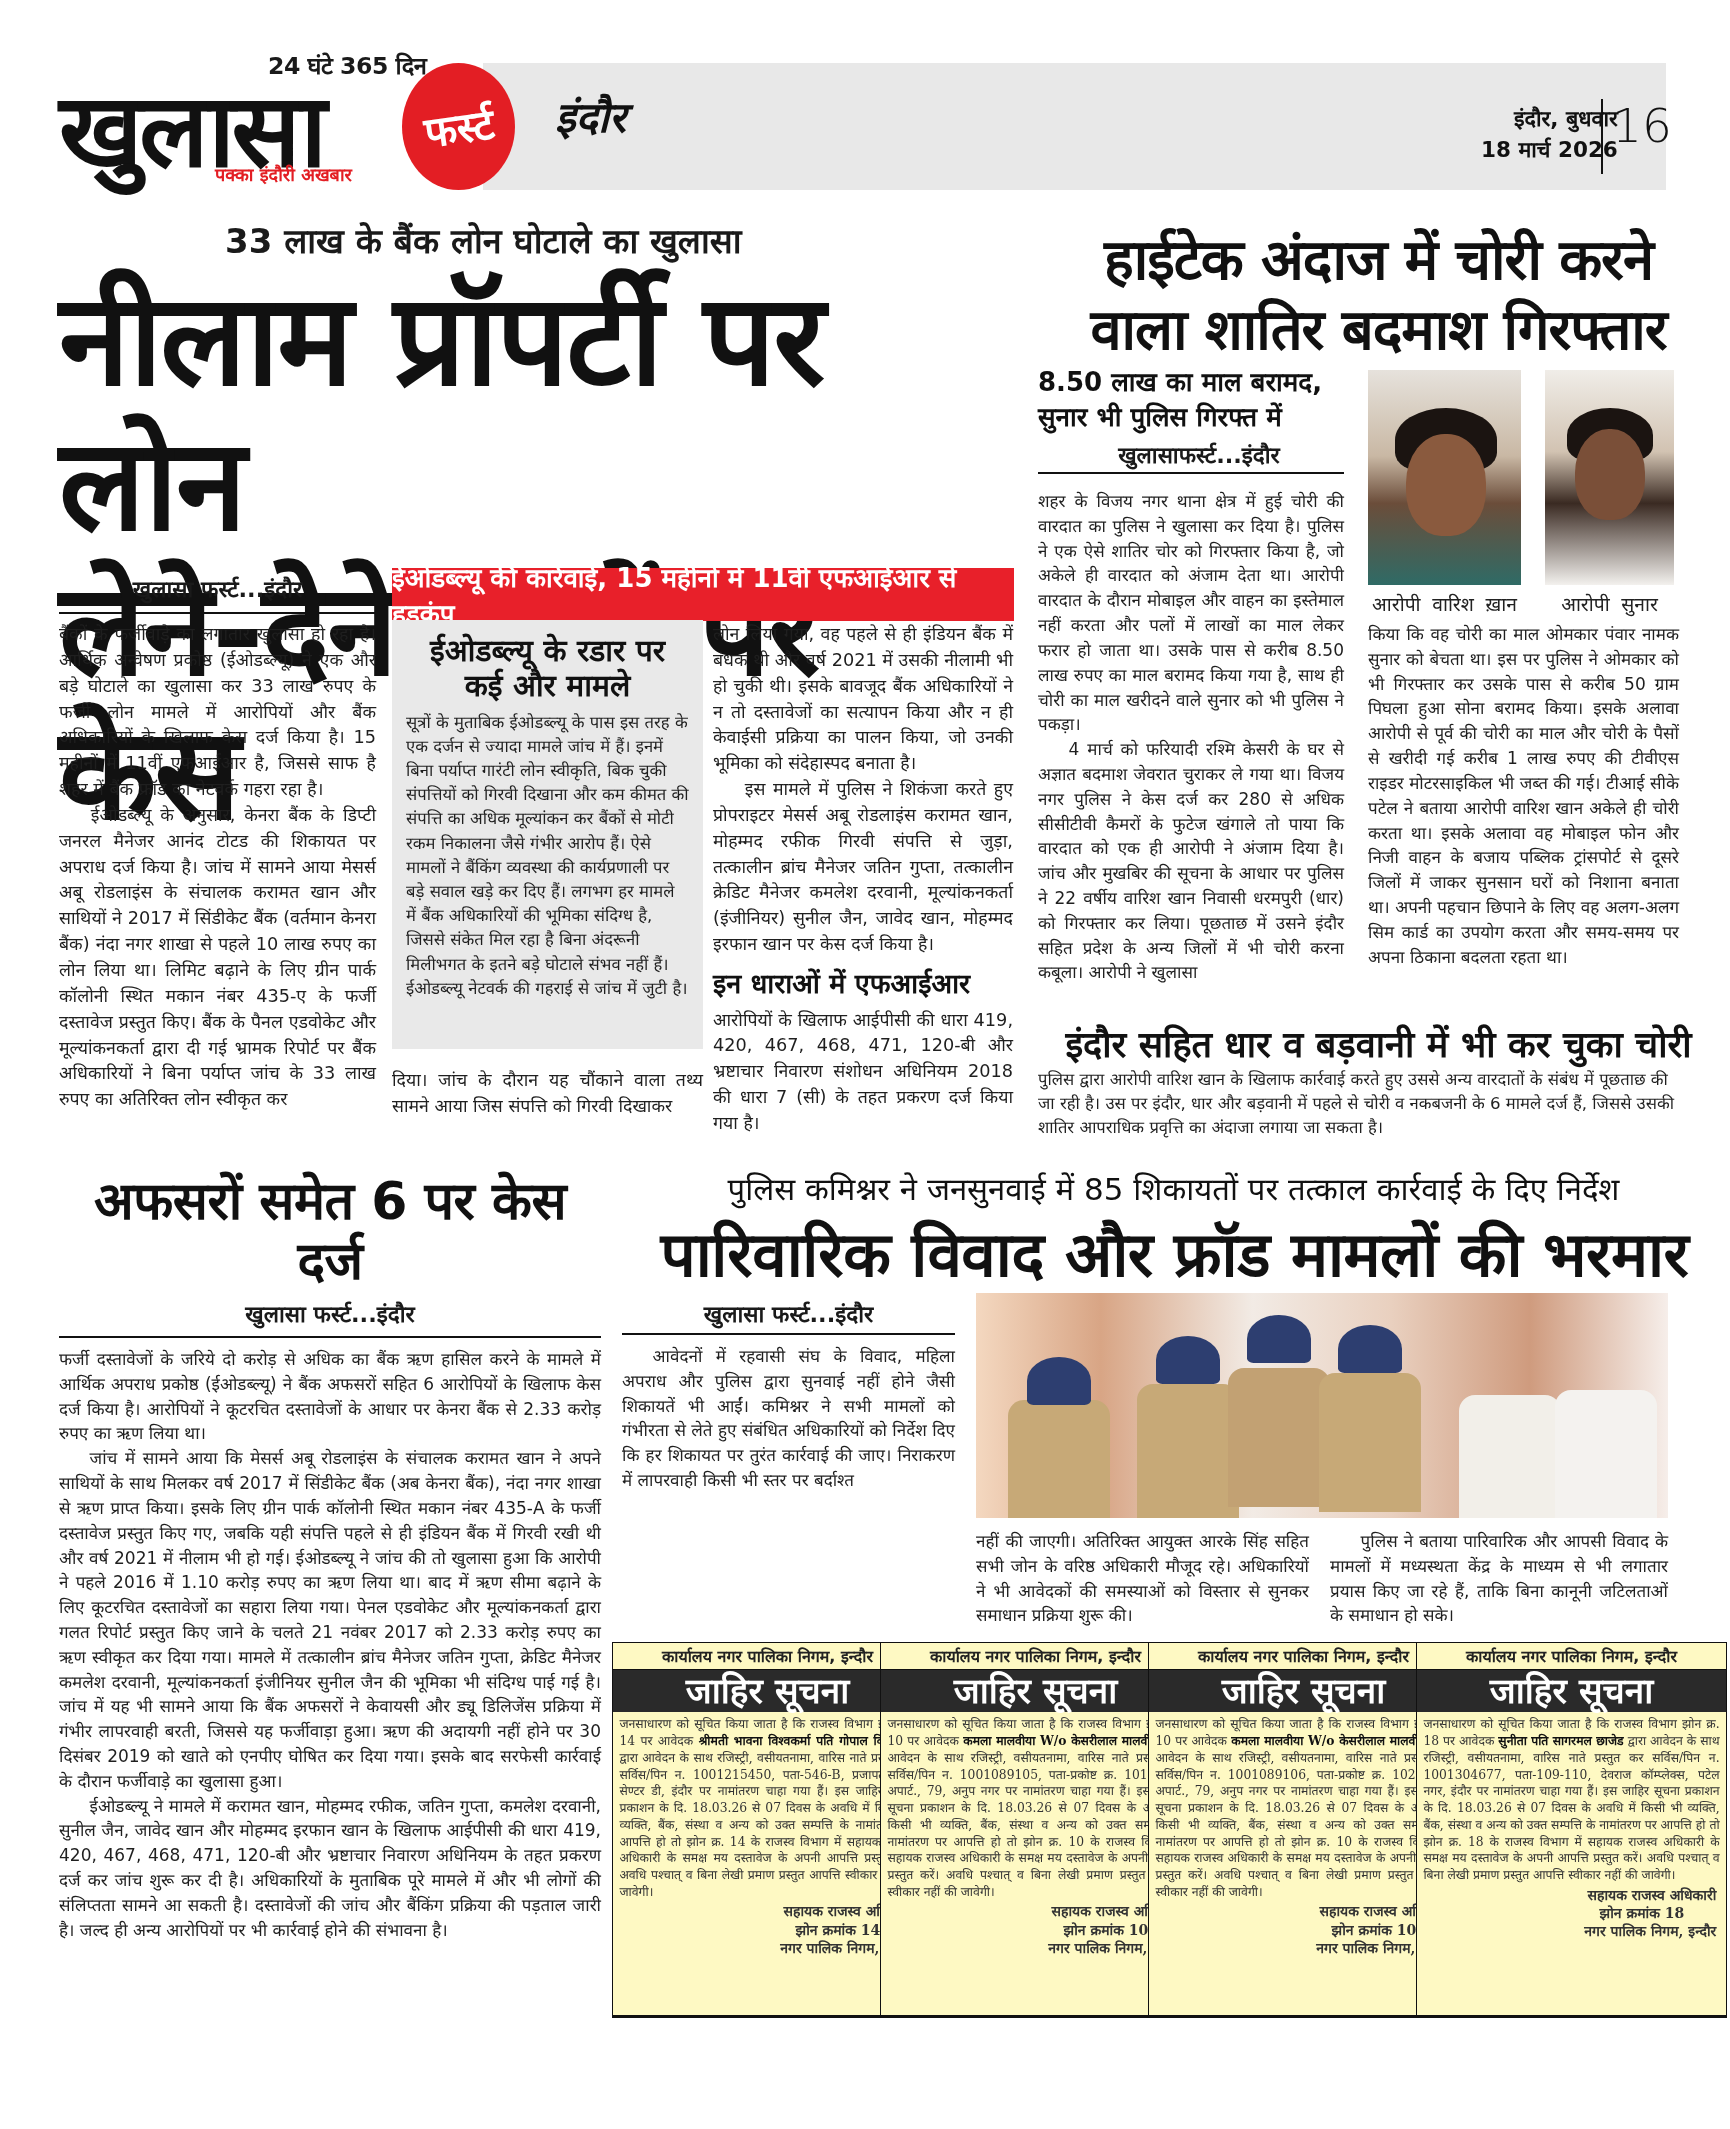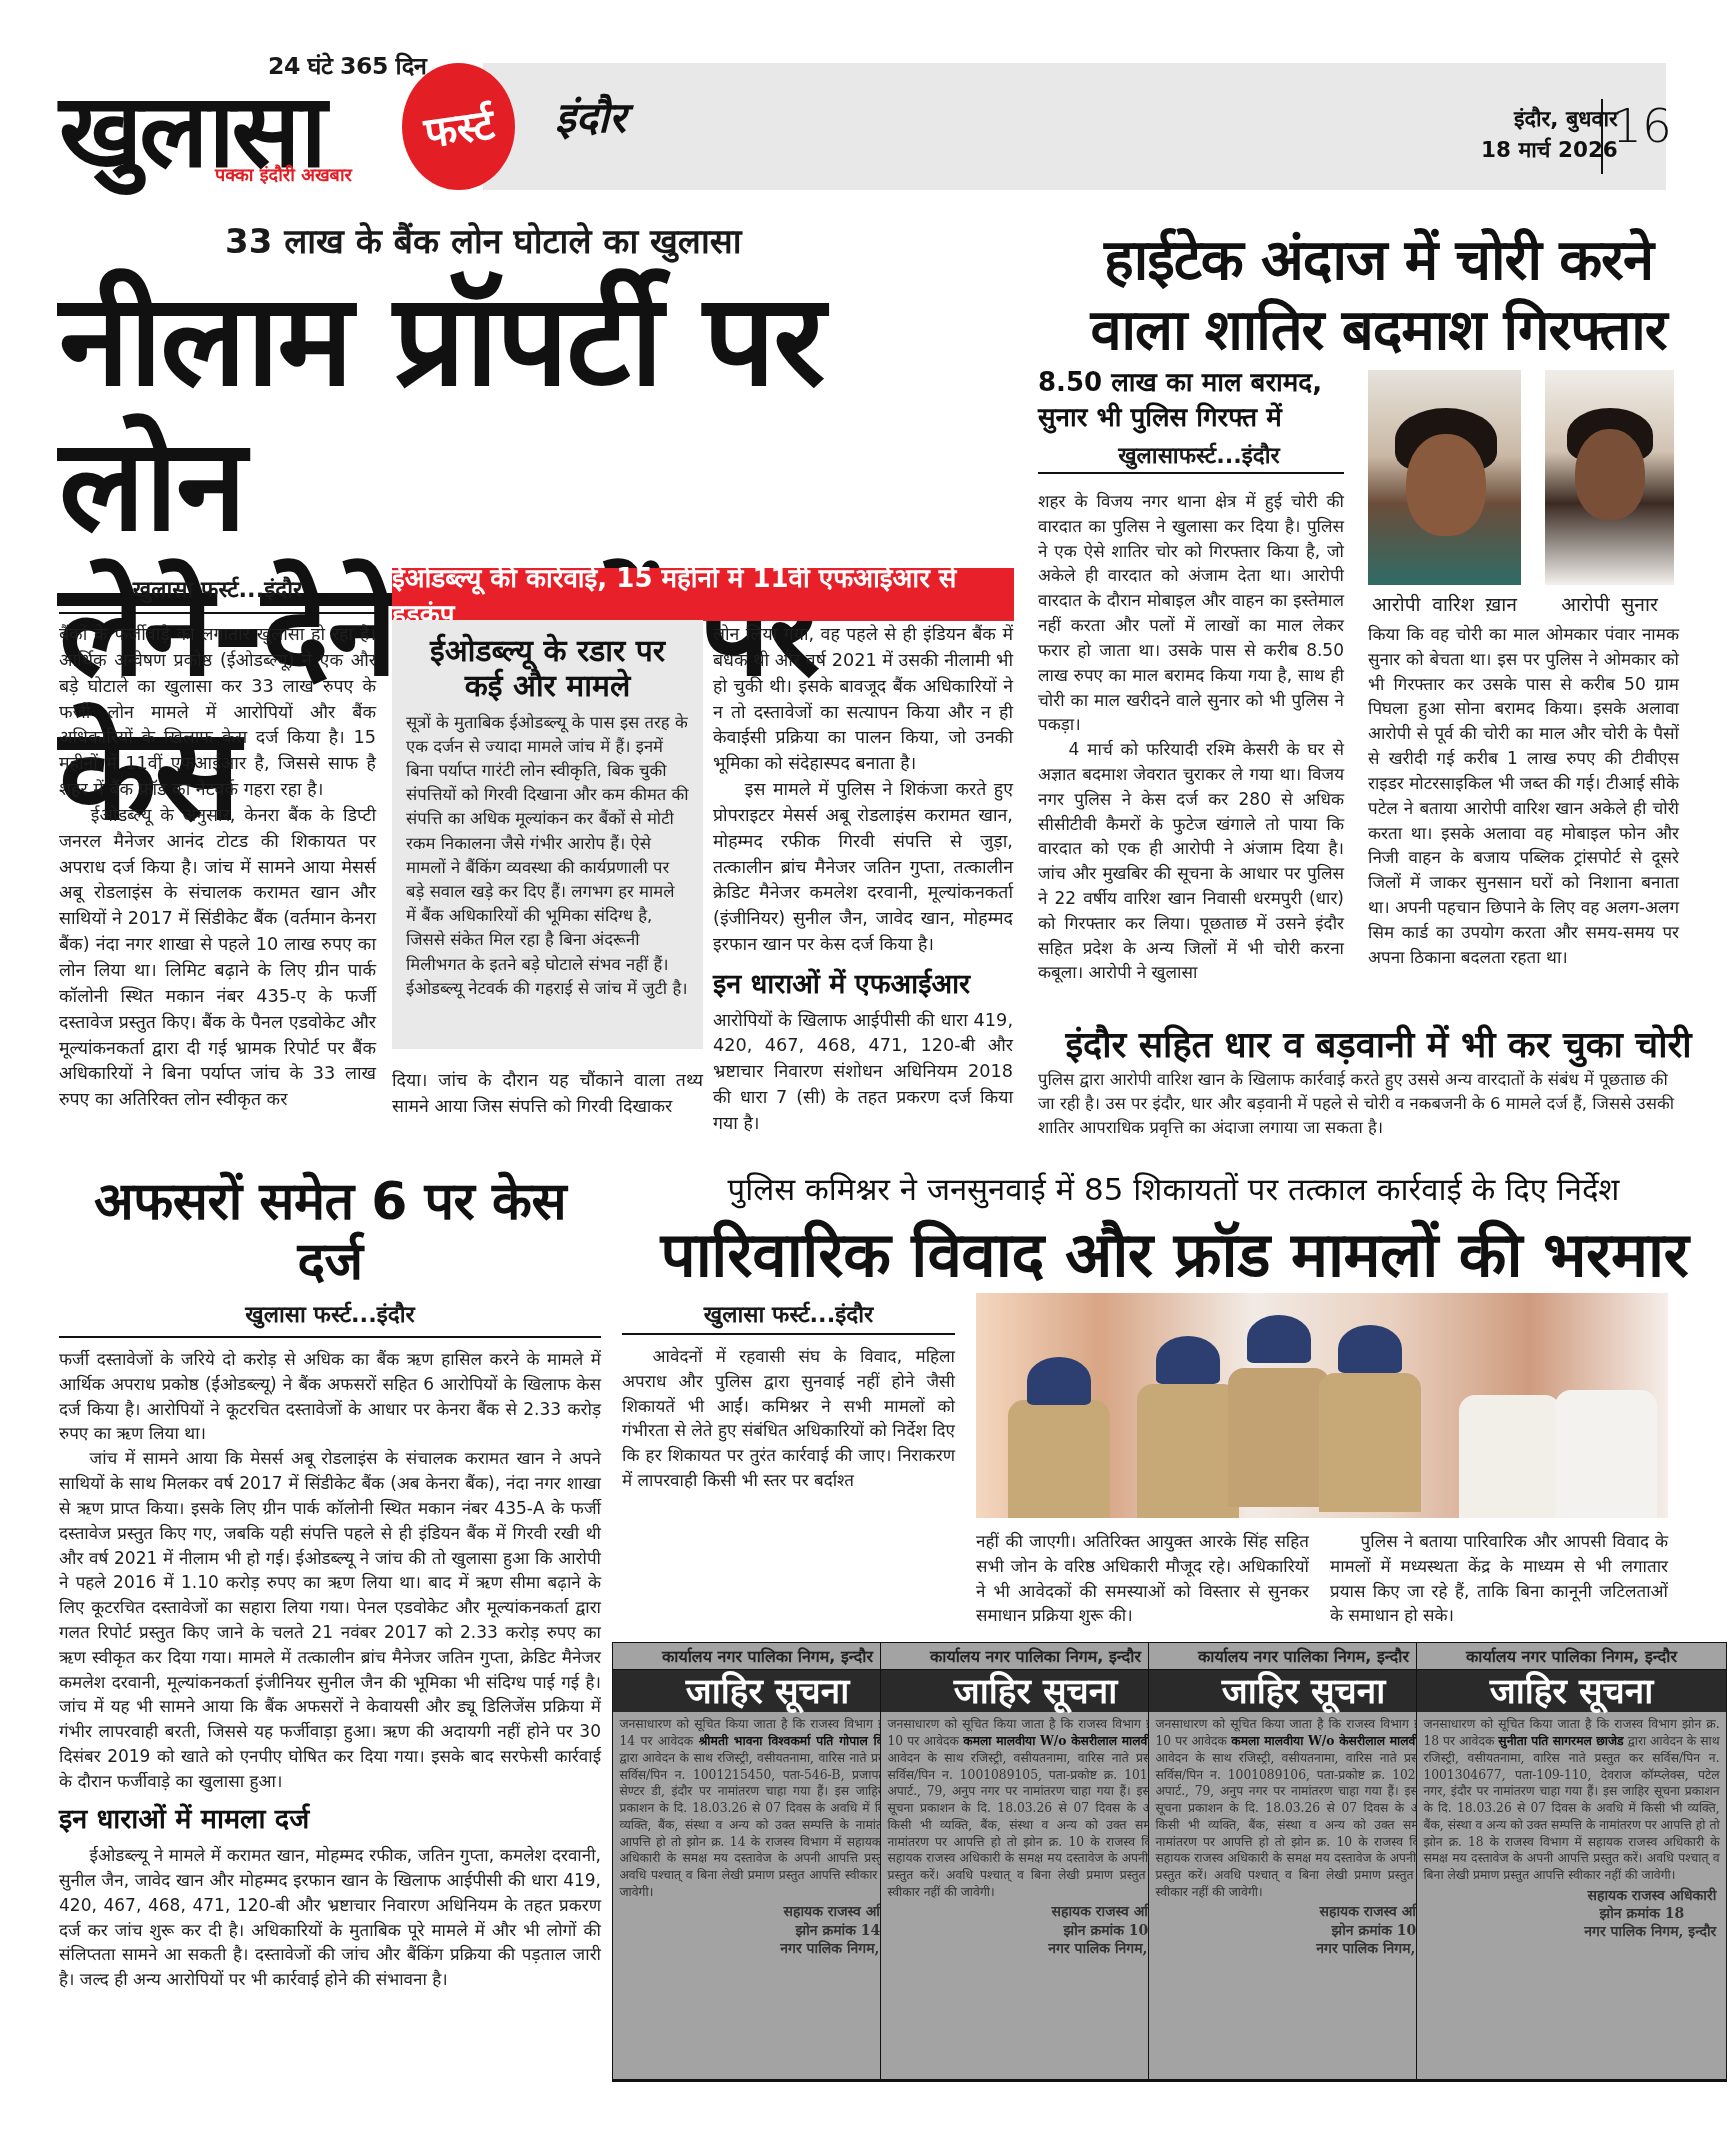--- a/index.html
+++ b/index.html
@@ -46,21 +46,21 @@
   .hl3 { left: 59px; top: 1172px; width: 542px; text-align: center; font-size: 52px; font-weight: 600; line-height: 1.15; color: #111; letter-spacing: -0.5px; }
 
   
   .kicker4 { left: 617px; top: 1167px; width: 1113px; text-align: center; font-size: 31px; font-weight: 500; color: #111; }
   .hl4 { left: 622px; top: 1210px; width: 1105px; text-align: center; font-size: 62px; font-weight: 600; color: #111; letter-spacing: -0.5px; }
   .photo4 { left: 976px; top: 1293px; width: 692px; height: 225px; background: linear-gradient(90deg, #f4d8c0 0%, #d8a585 18%, #f2ebe5 40%, #e9d0bf 60%, #cf9b7e 80%, #f6eeea 100%); overflow: hidden; }
   .cap { position: absolute; width: 64px; height: 48px; background: #2d3e70; border-radius: 50% 50% 10% 10%; }
   .uniform { position: absolute; width: 102px; height: 139px; background: #c7a977; border-radius: 16px 16px 0 0; }
 
   
-  .notice { top: 1642px; width: 311px; height: 440px; border: 1.6px solid #111; border-bottom-width: 3.2px; background: #a3a3a3; padding: 0; font-family: "DejaVu Serif", serif; }
+  .notice { top: 1642px; width: 311px; height: 376px; border: 1.6px solid #111; border-bottom-width: 3.2px; background: #fef9c3; padding: 0; font-family: "DejaVu Serif", serif; }
   .notice .office { font-size: 16px; font-weight: 700; text-align: center; border-bottom: 1.1px solid #111; padding: 2.1px 0; color: #222; font-family: "DejaVu Sans", sans-serif; }
   .notice .ntitle { background: #2a2a2a; color: #fff; text-align: center; font-size: 35px; font-weight: 900; line-height: 1.2; font-family: "DejaVu Sans", sans-serif; }
   .notice .ntext { font-size: 12.3px; line-height: 1.36; text-align: justify; padding: 4.3px 6.4px 0; color: #333; }
   .notice .ntext b { color: #111; }
   .notice .sign { font-size: 14px; font-weight: 700; text-align: right; padding: 2.1px 9.7px 0; line-height: 1.3; color: #333; }
   .notice .sign div:nth-child(2) { padding-right: 32px; }
 </style>
 </head>
 <body>
 
@@ -134,21 +134,20 @@
 <div class="abs body" style="left:1038px; top:1068px; width:638px; font-size:16.6px; text-align:left;">पुलिस द्वारा आरोपी वारिश खान के खिलाफ कार्रवाई करते हुए उससे अन्य वारदातों के संबंध में पूछताछ की जा रही है। उस पर इंदौर, धार और बड़वानी में पहले से चोरी व नकबजनी के 6 मामले दर्ज हैं, जिससे उसकी शातिर आपराधिक प्रवृत्ति का अंदाजा लगाया जा सकता है।</div>
 
 <div class="abs hl3">
   <div>अफसरों समेत 6 पर केस दर्ज</div>
 </div>
 <div class="abs byline" style="left:59px; top:1298px; width:542px;">खुलासा फर्स्ट...इंदौर</div>
 <div class="abs rule" style="left:59px; top:1336px; width:542px;"></div>
 <div class="abs body" style="left:59px; top:1347px; width:542px; font-size:17px;">
   <p>फर्जी दस्तावेजों के जरिये दो करोड़ से अधिक का बैंक ऋण हासिल करने के मामले में आर्थिक अपराध प्रकोष्ठ (ईओडब्ल्यू) ने बैंक अफसरों सहित 6 आरोपियों के खिलाफ केस दर्ज किया है। आरोपियों ने कूटरचित दस्तावेजों के आधार पर केनरा बैंक से 2.33 करोड़ रुपए का ऋण लिया था।</p>
   <p class="ind">जांच में सामने आया कि मेसर्स अबू रोडलाइंस के संचालक करामत खान ने अपने साथियों के साथ मिलकर वर्ष 2017 में सिंडीकेट बैंक (अब केनरा बैंक), नंदा नगर शाखा से ऋण प्राप्त किया। इसके लिए ग्रीन पार्क कॉलोनी स्थित मकान नंबर 435-A के फर्जी दस्तावेज प्रस्तुत किए गए, जबकि यही संपत्ति पहले से ही इंडियन बैंक में गिरवी रखी थी और वर्ष 2021 में नीलाम भी हो गई। ईओडब्ल्यू ने जांच की तो खुलासा हुआ कि आरोपी ने पहले 2016 में 1.10 करोड़ रुपए का ऋण लिया था। बाद में ऋण सीमा बढ़ाने के लिए कूटरचित दस्तावेजों का सहारा लिया गया। पेनल एडवोकेट और मूल्यांकनकर्ता द्वारा गलत रिपोर्ट प्रस्तुत किए जाने के चलते 21 नवंबर 2017 को 2.33 करोड़ रुपए का ऋण स्वीकृत कर दिया गया। मामले में तत्कालीन ब्रांच मैनेजर जतिन गुप्ता, क्रेडिट मैनेजर कमलेश दरवानी, मूल्यांकनकर्ता इंजीनियर सुनील जैन की भूमिका भी संदिग्ध पाई गई है। जांच में यह भी सामने आया कि बैंक अफसरों ने केवायसी और ड्यू डिलिजेंस प्रक्रिया में गंभीर लापरवाही बरती, जिससे यह फर्जीवाड़ा हुआ। ऋण की अदायगी नहीं होने पर 30 दिसंबर 2019 को खाते को एनपीए घोषित कर दिया गया। इसके बाद सरफेसी कार्रवाई के दौरान फर्जीवाड़े का खुलासा हुआ।</p>
-  <div class="subhead">इन धाराओं में मामला दर्ज</div>
   <p class="ind">ईओडब्ल्यू ने मामले में करामत खान, मोहम्मद रफीक, जतिन गुप्ता, कमलेश दरवानी, सुनील जैन, जावेद खान और मोहम्मद इरफान खान के खिलाफ आईपीसी की धारा 419, 420, 467, 468, 471, 120-बी और भ्रष्टाचार निवारण अधिनियम के तहत प्रकरण दर्ज कर जांच शुरू कर दी है। अधिकारियों के मुताबिक पूरे मामले में और भी लोगों की संलिप्तता सामने आ सकती है। दस्तावेजों की जांच और बैंकिंग प्रक्रिया की पड़ताल जारी है। जल्द ही अन्य आरोपियों पर भी कार्रवाई होने की संभावना है।</p>
 </div>
 
 <div class="abs kicker4">पुलिस कमिश्नर ने जनसुनवाई में 85 शिकायतों पर तत्काल कार्रवाई के दिए निर्देश</div>
 <div class="abs hl4">पारिवारिक विवाद और फ्रॉड मामलों की भरमार</div>
 <div class="abs byline" style="left:622px; top:1298px; width:333px;">खुलासा फर्स्ट...इंदौर</div>
 <div class="abs rule" style="left:622px; top:1333px; width:333px;"></div>
 <div class="abs body" style="left:622px; top:1344px; width:333px; font-size:17px;">
   <p class="ind">आवेदनों में रहवासी संघ के विवाद, महिला अपराध और पुलिस द्वारा सुनवाई नहीं होने जैसी शिकायतें भी आईं। कमिश्नर ने सभी मामलों को गंभीरता से लेते हुए संबंधित अधिकारियों को निर्देश दिए कि हर शिकायत पर तुरंत कार्रवाई की जाए। निराकरण में लापरवाही किसी भी स्तर पर बर्दाश्त</p>
 </div>

